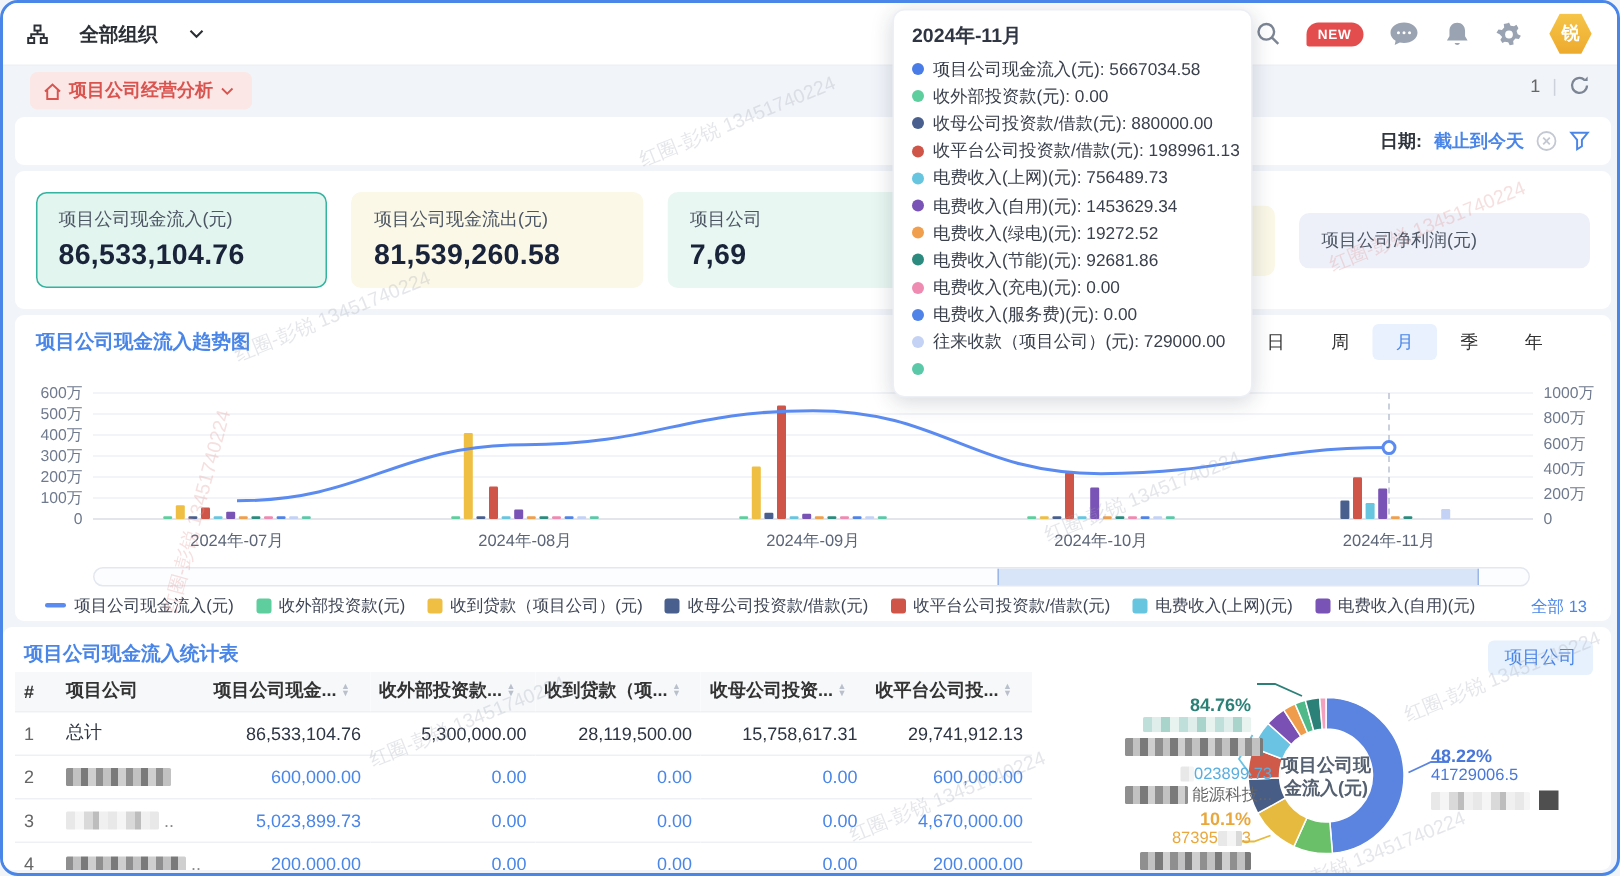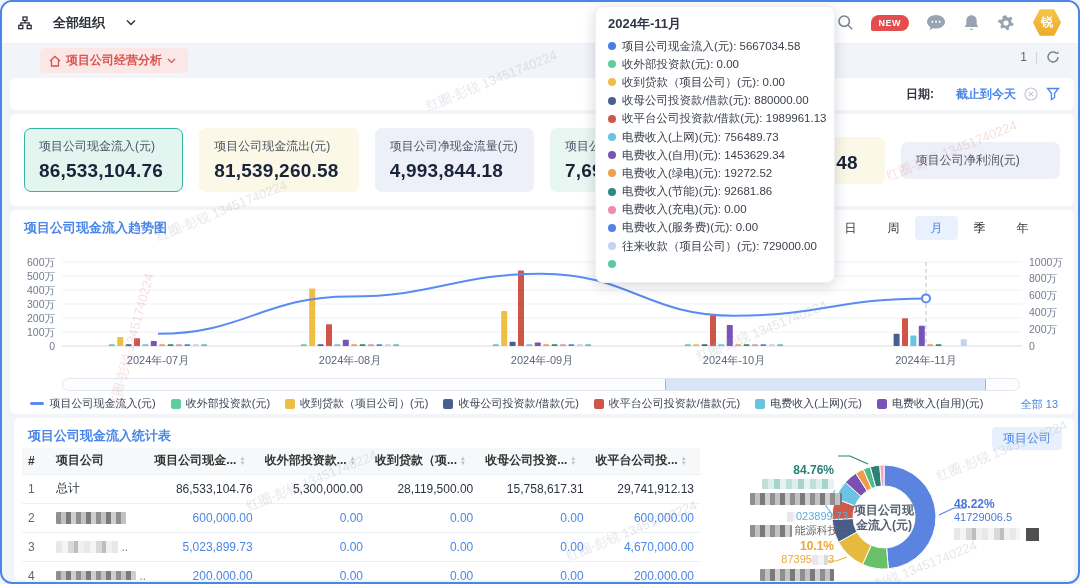--- a/index.html
+++ b/index.html
@@ -19,31 +19,31 @@
             display:flex; align-items:center; justify-content:space-between; padding:0 16px; }
   .tb-left { display:flex; align-items:center; gap:21px; font-size:13px; font-weight:700; color:#2b2f36; }
   .tb-right { display:flex; align-items:center; gap:17px; }
   .red-link { color:#d4453c; font-size:12px; }
   .pill-new { background:#e34d4d; color:#fff; font-size:9px; font-weight:700; padding:3px 8px; border-radius:9px 9px 9px 2px; letter-spacing:.5px; }
   .avatar { width:30px; height:29px; background:linear-gradient(#f6c64a,#eda92c);
             clip-path:polygon(26% 4%,74% 4%,97% 50%,74% 96%,26% 96%,3% 50%);
             display:flex; align-items:center; justify-content:center; color:#fff; font-size:12px; font-weight:700; }
 
   
-  #tabrow { left:18px; top:46px; display:flex; align-items:center;margin-left:20px; }
+  #tabrow { left:18px; top:46px; display:flex; align-items:center; }
   .route-tab { display:flex; align-items:center; gap:5px; background:#fbe7e5; color:#d9534f;
                font-size:12px; font-weight:700; padding:4px 12px 4px 9px; border-radius:5px; }
   #pager { right:18px; top:48px; display:flex; align-items:center; gap:8px; color:#666; font-size:12px; }
   #pager .sep { color:#ccd2da; }
 
   
   #toolbar { left:8px; top:76px; width:1064px; height:32px;
              display:flex; align-items:center; justify-content:flex-end; gap:8px; padding-right:14px; }
   #toolbar .lbl { color:#30363f; font-weight:600; }
-  #toolbar .val { color:#4a86e8; font-weight:600;margin-left:14px; }
+  #toolbar .val { color:#4a86e8; font-weight:600; }
 
   
   #cards { left:8px; top:112px; width:1064px; height:92px; padding:14px 14px; display:flex; gap:16px; }
   .card { flex:1; border-radius:7px; padding:9px 14px; border:1px solid transparent; }
   .card .t { font-size:12px; color:#4b5563; white-space:nowrap; overflow:hidden; }
   .card .v { font-size:19px; font-weight:700; color:#19243a; margin-top:5px; letter-spacing:.2px; white-space:nowrap; }
   .t-mint { background:#e9f7f2; }
   .t-cream { background:#fbf8e7; }
   .t-lavender { background:#edf0f9; }
   .card.sel { background:#e3f5ef; border-color:#33b3a0; }
@@ -67,21 +67,21 @@
   #legend-more { position:absolute; right:16px; top:187px; color:#4a86e8; font-size:11px; }
 
   
   #tooltip { left:593px; top:4px; width:240px; background:#fff; border:1px solid #ecEFf5; border-radius:8px;
              box-shadow:0 3px 14px rgba(30,40,60,.18); padding:8px 12px 9px; z-index:60; }
   #tooltip h4 { font-size:13px; color:#2f3542; font-weight:700; margin-bottom:4px; }
   .tt-row { display:flex; align-items:center; gap:6px; height:18.2px; font-size:11.5px; color:#3a404c; white-space:nowrap; }
   .dot { width:8px; height:8px; border-radius:50%; flex:0 0 8px; }
 
   
-  #tablepanel { left:12px; top:416px; width:816px; height:162px; overflow:hidden; }
+  #tablepanel { left:0; top:416px; width:816px; height:162px; overflow:hidden; }
   #cash-table { position:absolute; left:8px; right:8px; top:30px; border-collapse:collapse; width:678px; table-layout:fixed; }
   #cash-table th { background:#f6f8fa; font-size:12px; color:#333; font-weight:700; height:26px; text-align:left; padding:0 6px; white-space:nowrap; overflow:hidden; }
   #cash-table td { height:29px; font-size:12px; padding:0 6px; border-top:1px solid #eef1f4; white-space:nowrap; }
   #cash-table td.num { text-align:right; color:#4a86e8; }
   #cash-table tr.total td.num { color:#2d3442; font-weight:500; }
   .caret { display:inline-block; vertical-align:middle; margin-left:3px; color:#b9c0cb; font-size:6px; line-height:5px; }
   .mosaic { display:inline-block; height:12px; vertical-align:middle; border-radius:1px;
             background:repeating-linear-gradient(90deg,#8f8f8f 0 5px,#c2c2c2 5px 10px,#7a7a7a 10px 15px,#cfcfcf 15px 20px); }
   .mosaic.light { background:repeating-linear-gradient(90deg,#e8e8e8 0 6px,#f5f5f5 6px 12px,#d9d9d9 12px 18px,#bdbdbd 18px 22px,#f0f0f0 22px 28px); }
 
@@ -181,24 +181,20 @@
 </div>
 
 <div id="cards" class="panel">
     <div class="card t-mint sel">
       <div class="t">项目公司现金流入(元)</div>
       <div class="v">86,533,104.76</div>
     </div>
     <div class="card t-cream">
       <div class="t">项目公司现金流出(元)</div>
       <div class="v">81,539,260.58</div>
-    </div>
-    <div class="card t-lavender">
-      <div class="t">项目公司净现金流量(元)</div>
-      <div class="v">4,993,844.18</div>
     </div>
     <div class="card t-mint">
       <div class="t">项目公司</div>
       <div class="v">7,69</div>
     </div>
     <div class="card t-cream">
       <div class="t"></div>
       <div class="v indent">48</div>
     </div>
     <div class="card t-lavender">
@@ -445,24 +441,20 @@
   <div id="tt-items">
       <div class="tt-row">
         <div class="dot" style="background: rgb(74, 124, 232);"></div>
         <div>项目公司现金流入(元): 5667034.58</div>
       </div>
       <div class="tt-row">
         <div class="dot" style="background: rgb(95, 206, 158);"></div>
         <div>收外部投资款(元): 0.00</div>
       </div>
       <div class="tt-row">
-        <div class="dot" style="background: rgb(238, 191, 67);"></div>
-        <div>收到贷款（项目公司）(元): 0.00</div>
-      </div>
-      <div class="tt-row">
         <div class="dot" style="background: rgb(73, 96, 143);"></div>
         <div>收母公司投资款/借款(元): 880000.00</div>
       </div>
       <div class="tt-row">
         <div class="dot" style="background: rgb(207, 85, 73);"></div>
         <div>收平台公司投资款/借款(元): 1989961.13</div>
       </div>
       <div class="tt-row">
         <div class="dot" style="background: rgb(103, 197, 224);"></div>
         <div>电费收入(上网)(元): 756489.73</div>

